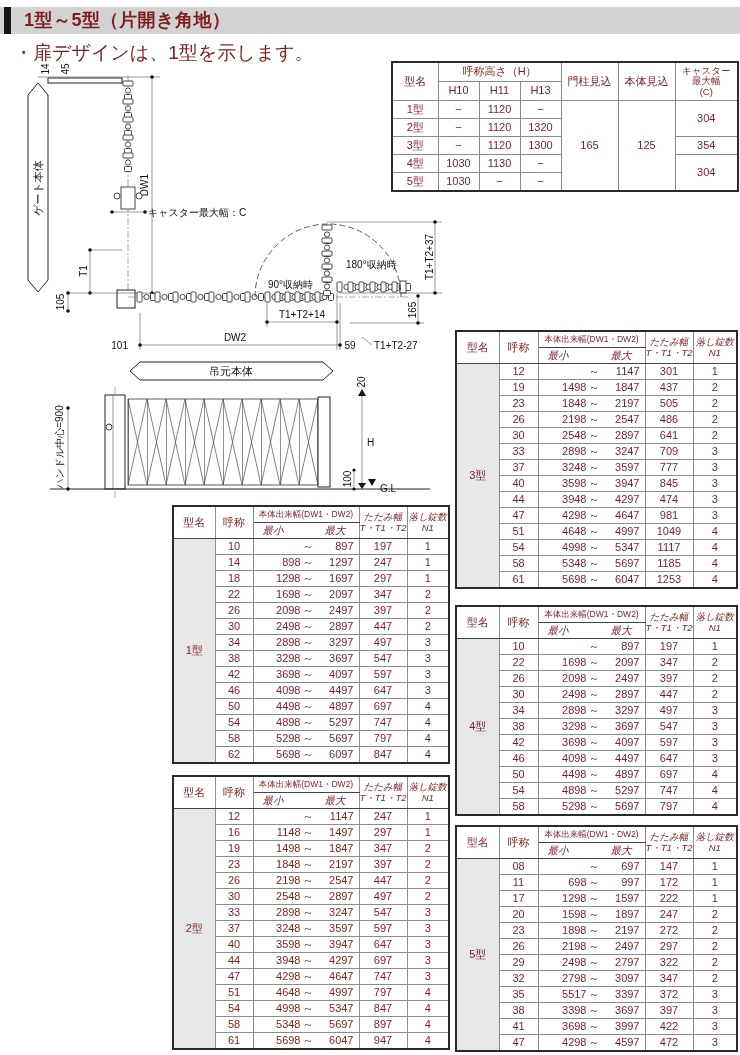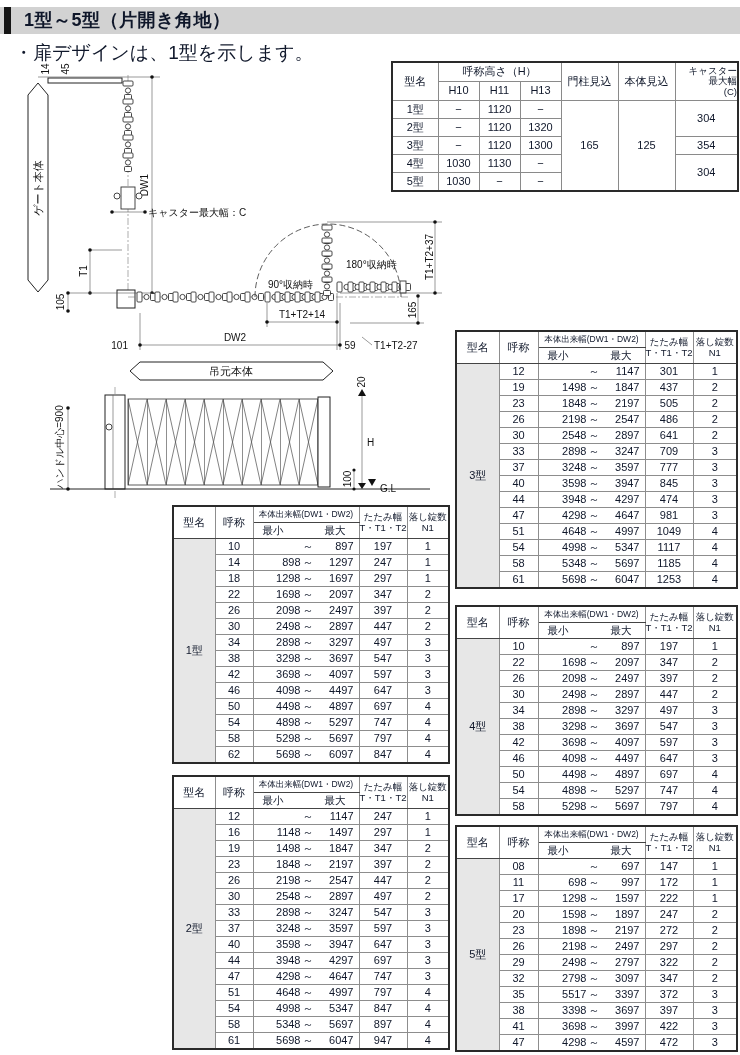--- a/index.html
+++ b/index.html
@@ -1,36 +1,36 @@
 <!DOCTYPE html>
 <html><head>
 <meta charset="utf-8">
 <style>
   html,body{margin:0;padding:0;background:#e9e9e9;}
   .page{position:relative;width:740px;height:1055px;background:#ffffff;overflow:hidden;
-        font-family:"Liberation Sans","DejaVu Sans",sans-serif;color:#0f172a;}
+        font-family:"Liberation Sans","DejaVu Sans",sans-serif;color:#7f1d1d;}
   
   .titlebar{position:absolute;left:0;top:7px;width:740px;height:27px;background:#d2d2d2;}
   .titlebar .accent{position:absolute;left:4px;top:0;width:7px;height:27px;background:#151515;}
   .titlebar .ttl{position:absolute;left:24px;top:0;line-height:27px;font-size:18px;font-weight:bold;letter-spacing:.5px;}
   .note{position:absolute;left:14px;top:40px;font-size:19px;}
   
   table{border-collapse:collapse;background:#fff;}
   .spec{position:absolute;left:391px;top:61px;table-layout:fixed;font-size:11px;border:2px solid #2a2a2a;}
   .spec th,.spec td{border:1px solid #8a8a8a;padding:0;text-align:center;font-weight:normal;height:17px;line-height:1.05;}
   .spec thead th{height:18px;}
-  .spec .small3{font-size:9.5px;line-height:1.12;text-align:right;}
+  .spec .small3{font-size:9.5px;line-height:1.12;}
   
   .stable{position:absolute;table-layout:fixed;font-size:11px;border:2px solid #2a2a2a;}
   .stable th,.stable td{border:1px solid #8d8d8d;padding:0;text-align:center;font-weight:normal;height:15px;line-height:1;}
   .stable thead th{border-bottom:1px solid #444;}
   .stable .h-small{font-size:8.5px;}
-  .stable .h-two{font-size:9.5px;line-height:1.15;}
+  .stable .h-two{font-size:9.5px;line-height:1.15;font-style:italic;}
   .stable td.model{background:#e7e7e7;font-size:11px;}
-  .stable .subrow{display:flex;justify-content:space-between;padding:0 13px 0 9px;font-size:10.5px;}
+  .stable .subrow{display:flex;justify-content:space-between;padding:0 13px 0 9px;font-size:10.5px;font-style:italic;}
   .wcell{display:flex;justify-content:flex-end;align-items:center;padding-right:5px;}
   .wmin{width:37px;text-align:right;}
   .wtld{width:15px;text-align:center;}
   .wmax{width:38px;text-align:right;}
   .pos1{left:172px;top:505px;}
   .pos2{left:172px;top:775px;}
   .pos3{left:455px;top:330px;}
   .pos4{left:455px;top:605px;}
   .pos5{left:455px;top:825px;}
   

